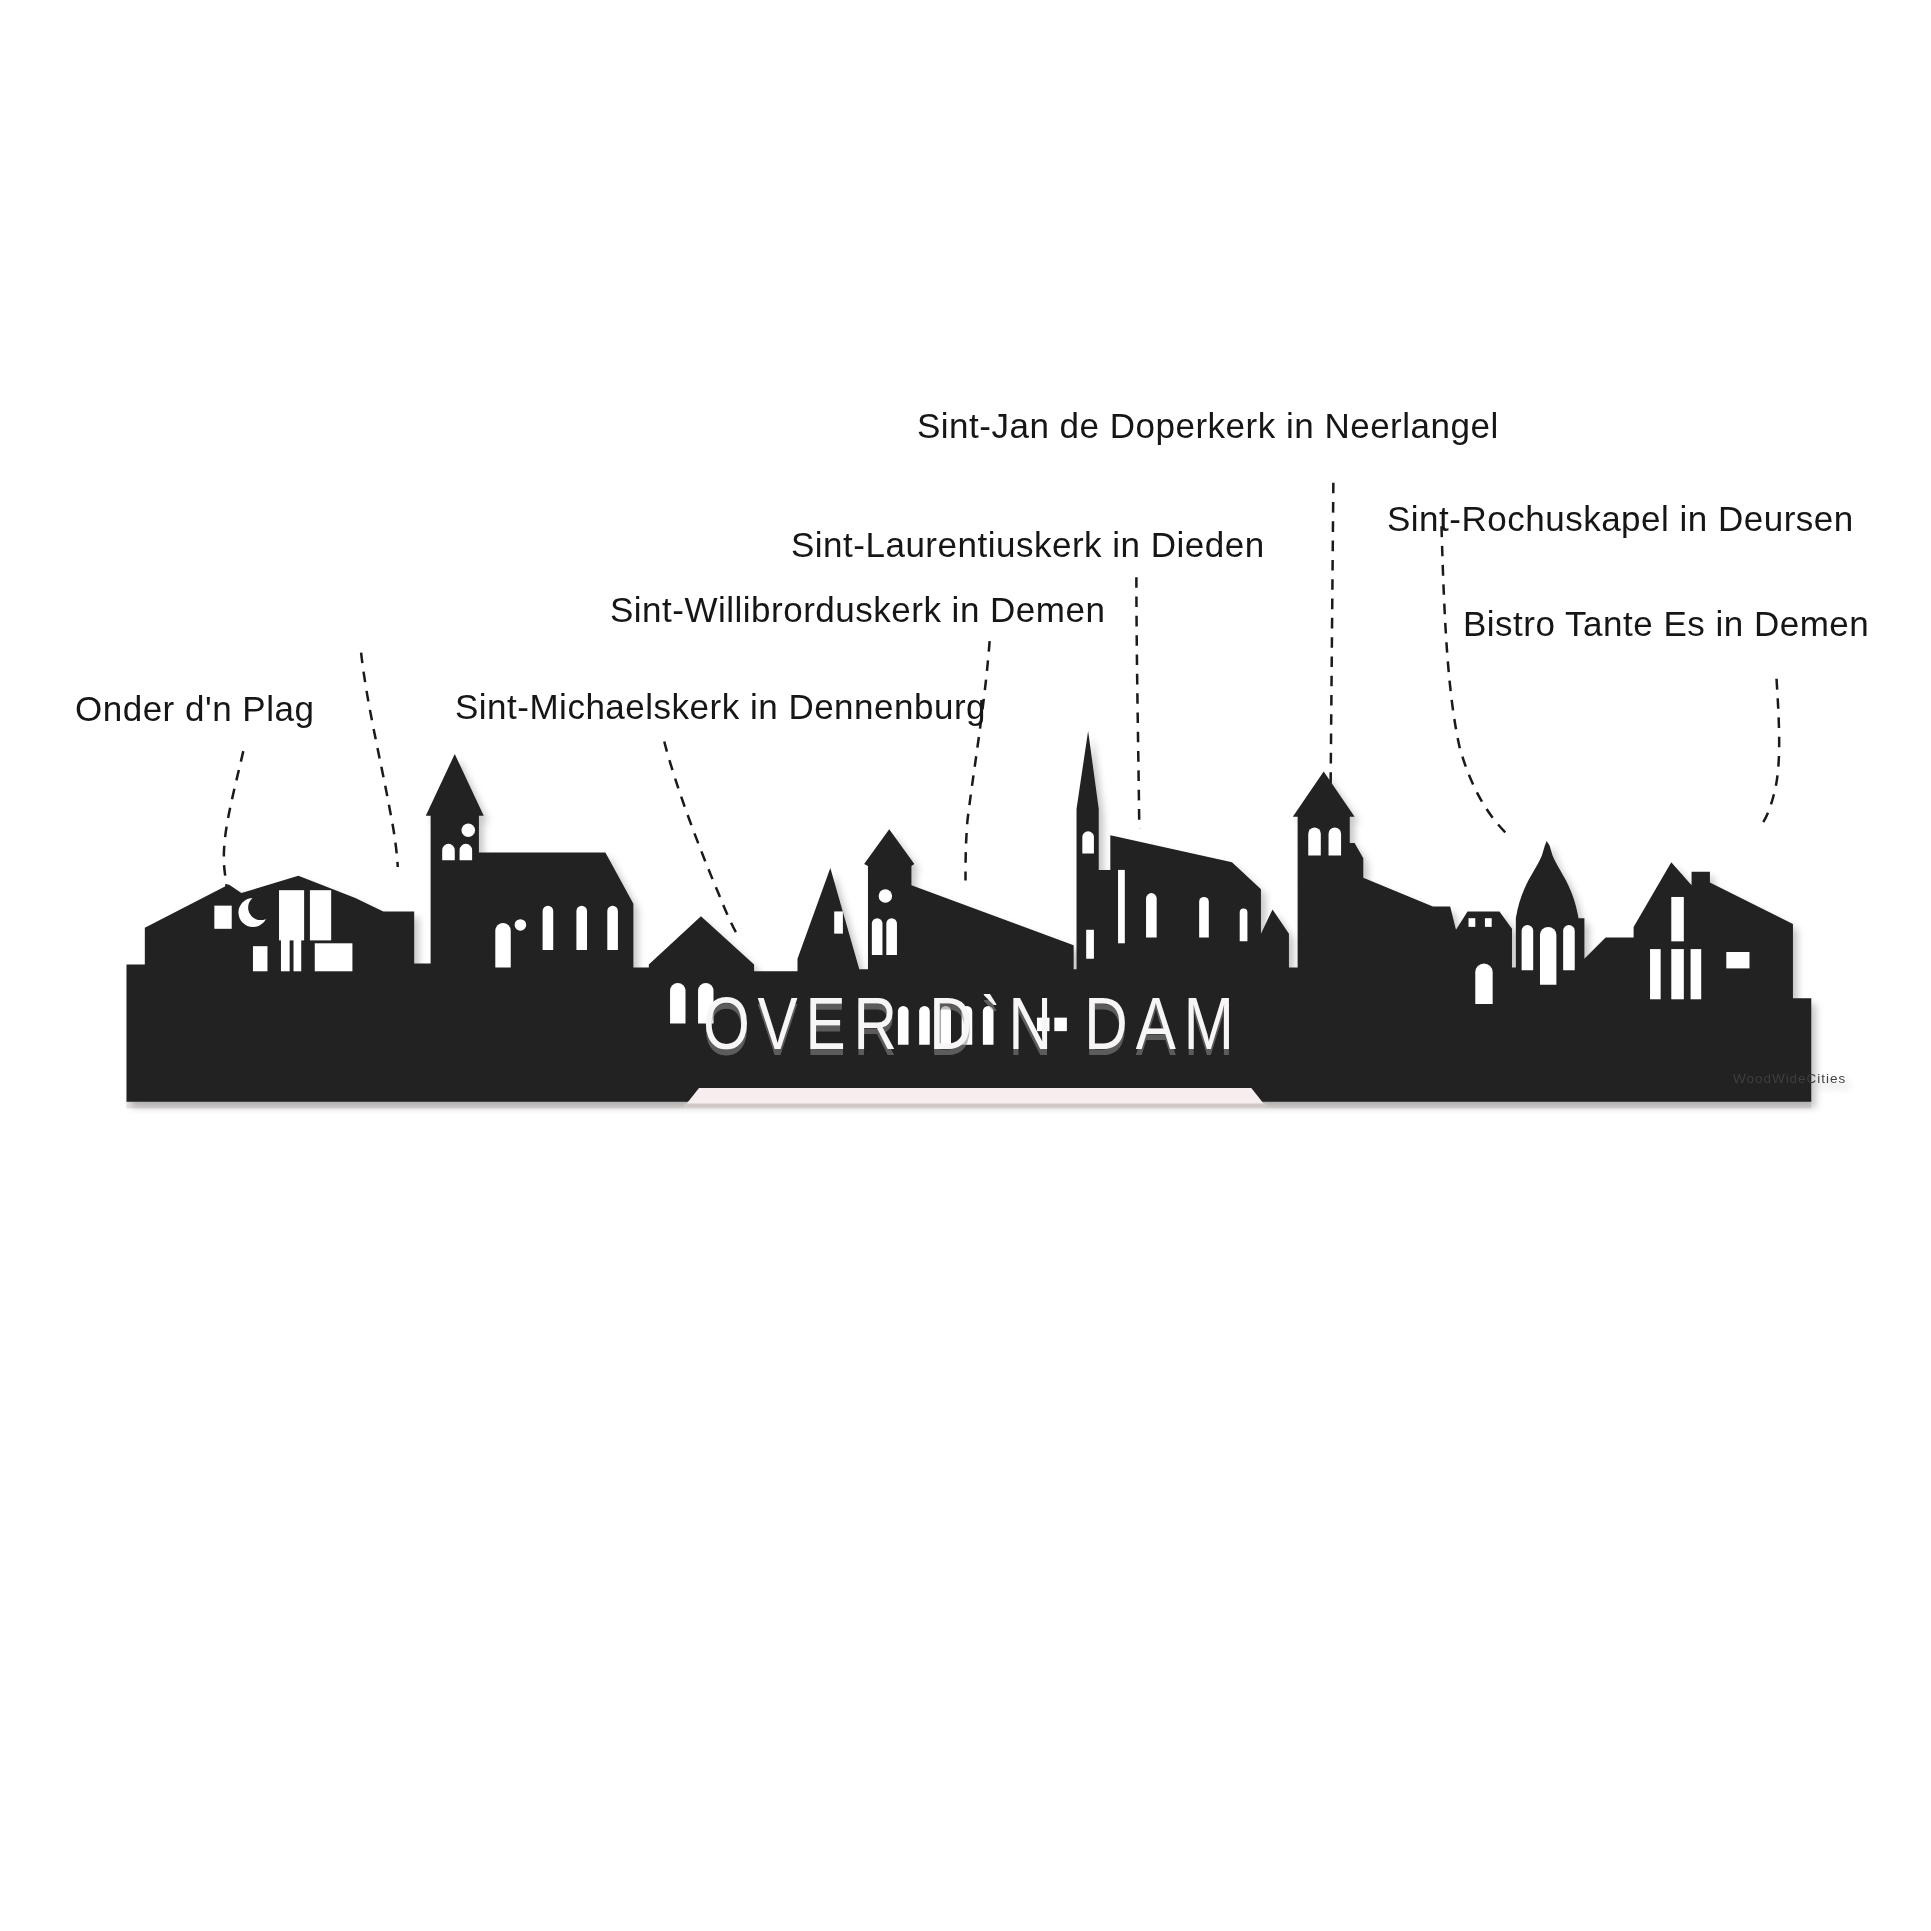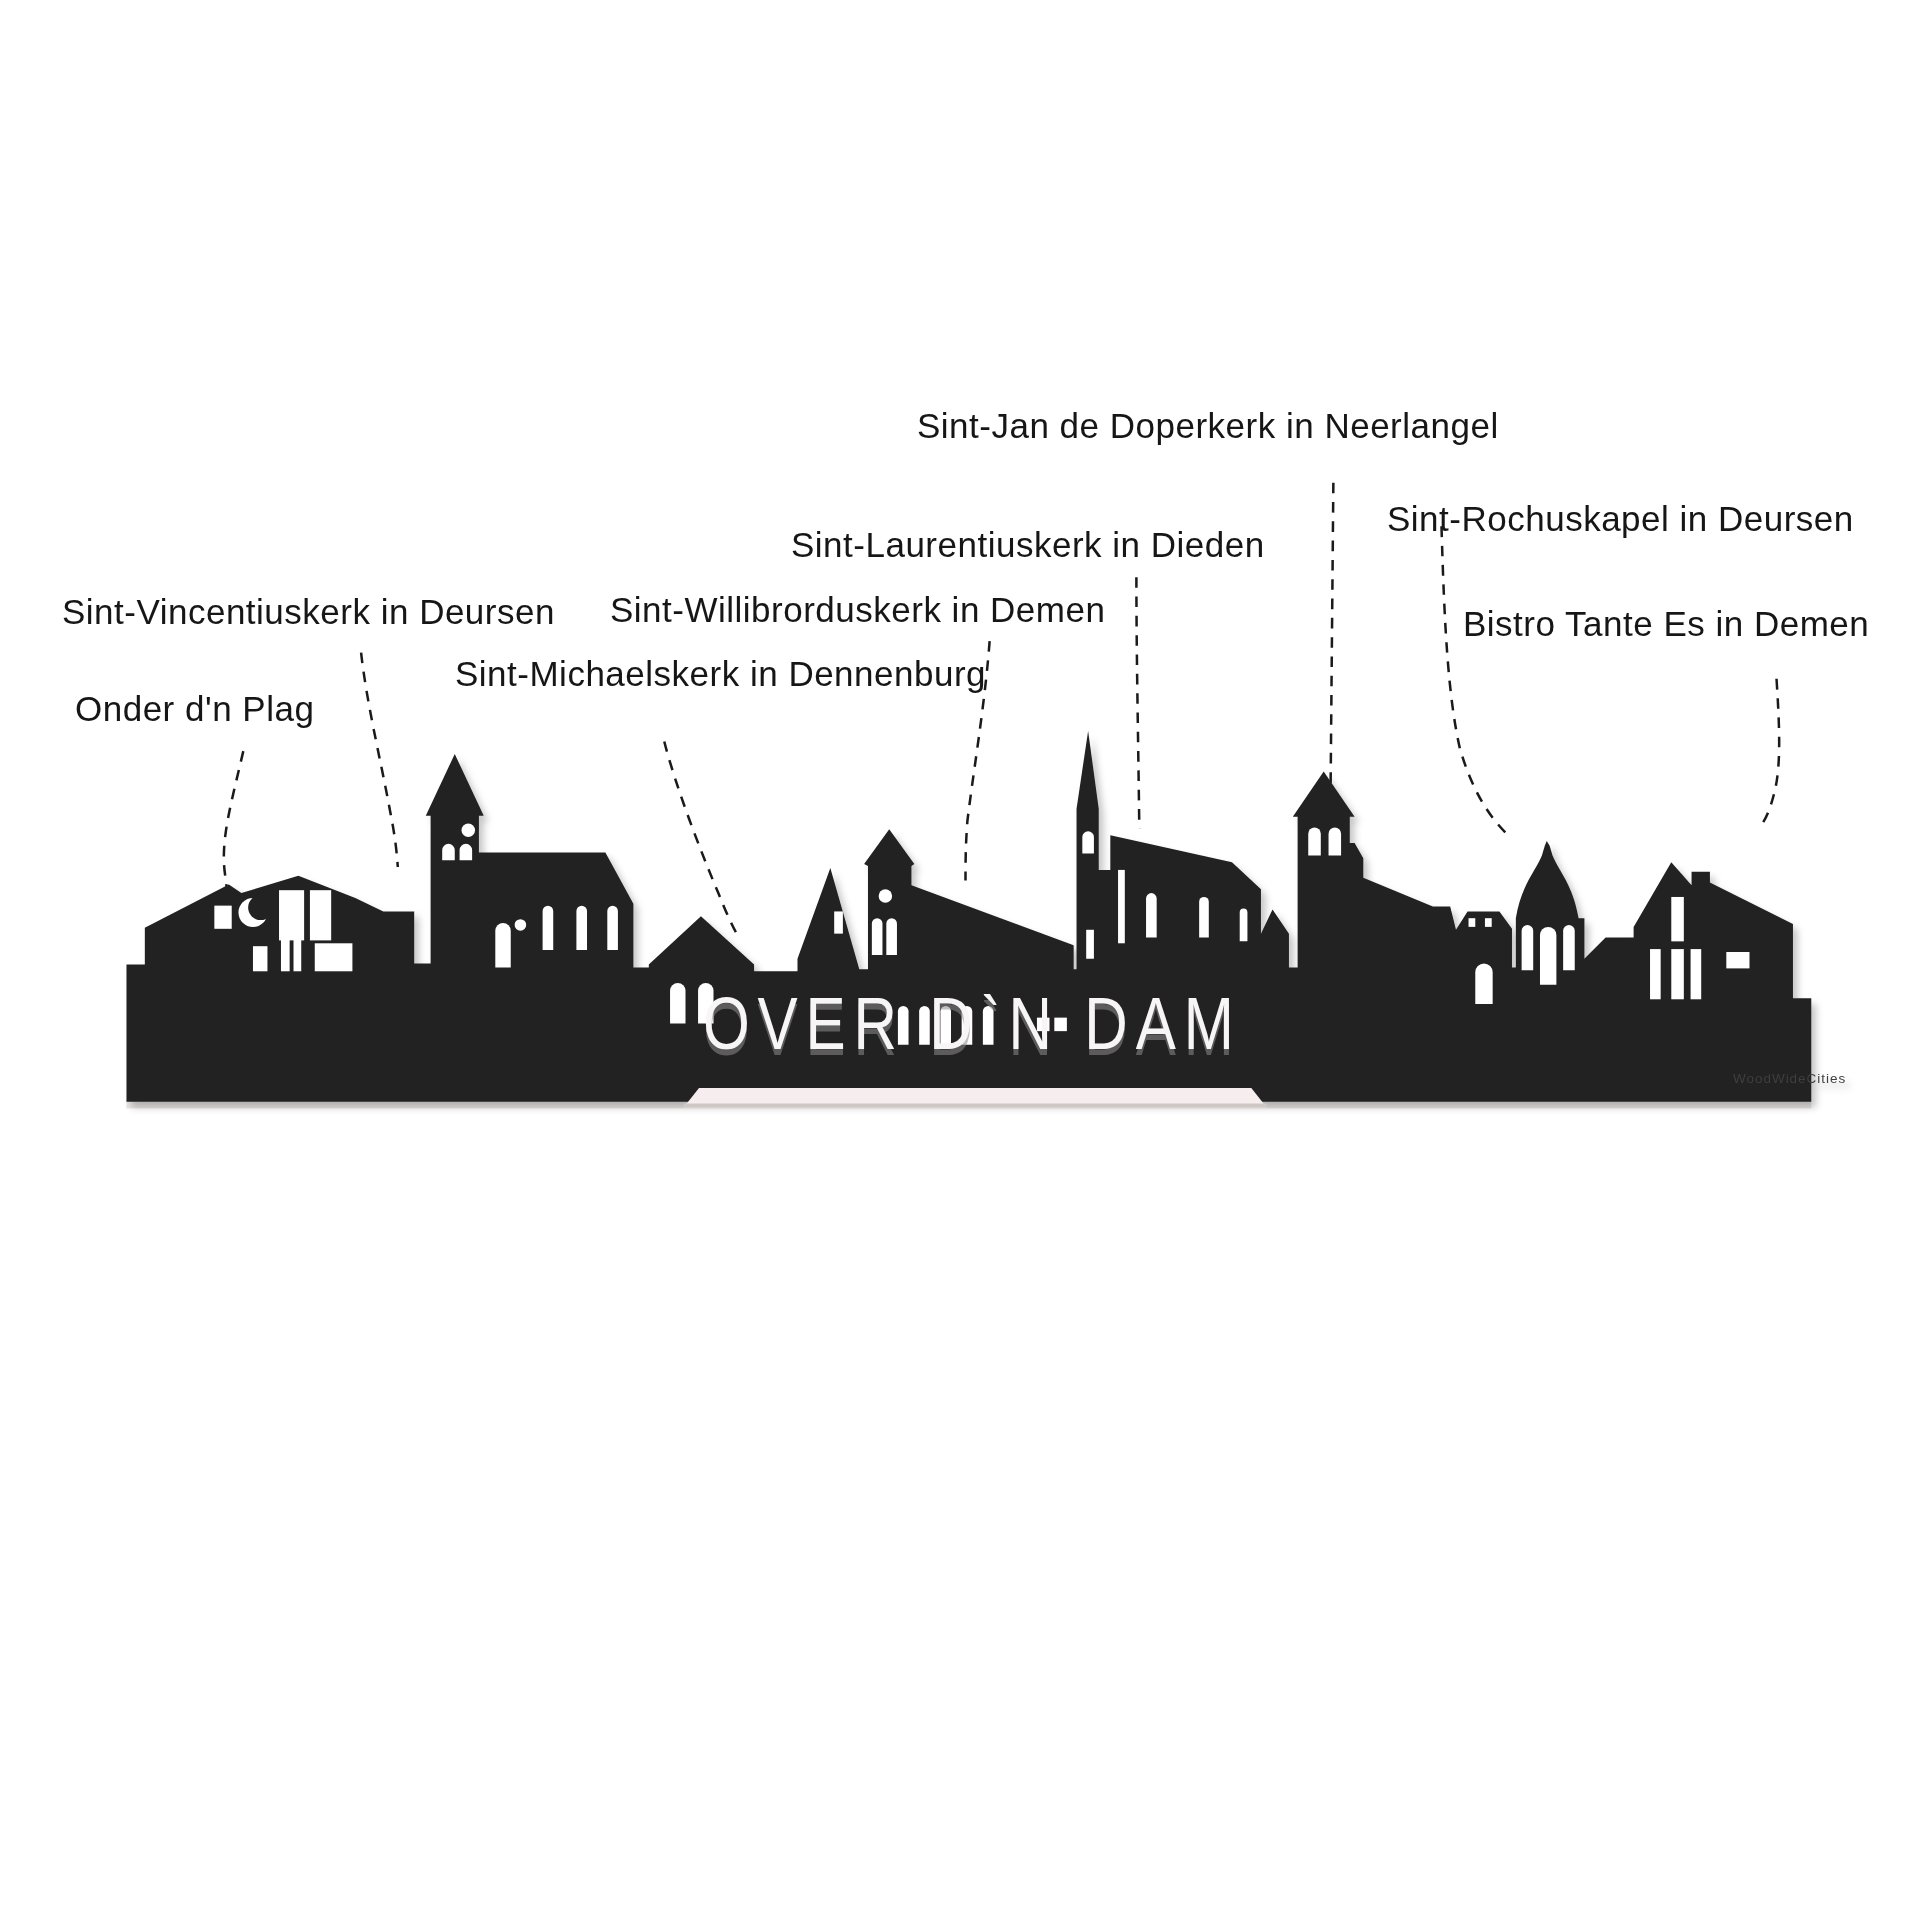--- a/index.html
+++ b/index.html
@@ -148,19 +148,18 @@
     <g>
       <polygon points="724,1127 1296,1127 1312,1147 708,1147" fill="#f6edef"></polygon>
       <polygon points="708,1143 1312,1143 1312,1147 708,1147" fill="#cfc7c5"></polygon>
     </g>
   </svg>
 
   <div class="callout" style="left:917px;top:406px;">Sint-Jan de Doperkerk in Neerlangel</div>
   <div class="callout" style="left:1387px;top:499px;">Sint-Rochuskapel in Deursen</div>
   <div class="callout" style="left:784px;top:525px;margin-left:7px;">Sint-Laurentiuskerk in Dieden</div>
   <div class="callout" style="left:610px;top:590px;">Sint-Willibrorduskerk in Demen</div>
-  <div class="callout" style="left:62px;top:592px;">Sint-Vincentiuskerk in Deursen</div>
   <div class="callout" style="left:1463px;top:604px;">Bistro Tante Es in Demen</div>
-  <div class="callout" style="left:455px;top:654px;">Sint-Michaelskerk in Dennenburg</div>
+  <div class="callout" style="left:455px;top:687px;">Sint-Michaelskerk in Dennenburg</div>
   <div class="callout" style="left:75px;top:689px;">Onder d'n Plag</div>
 
 </div>
 
 
 </body></html>

